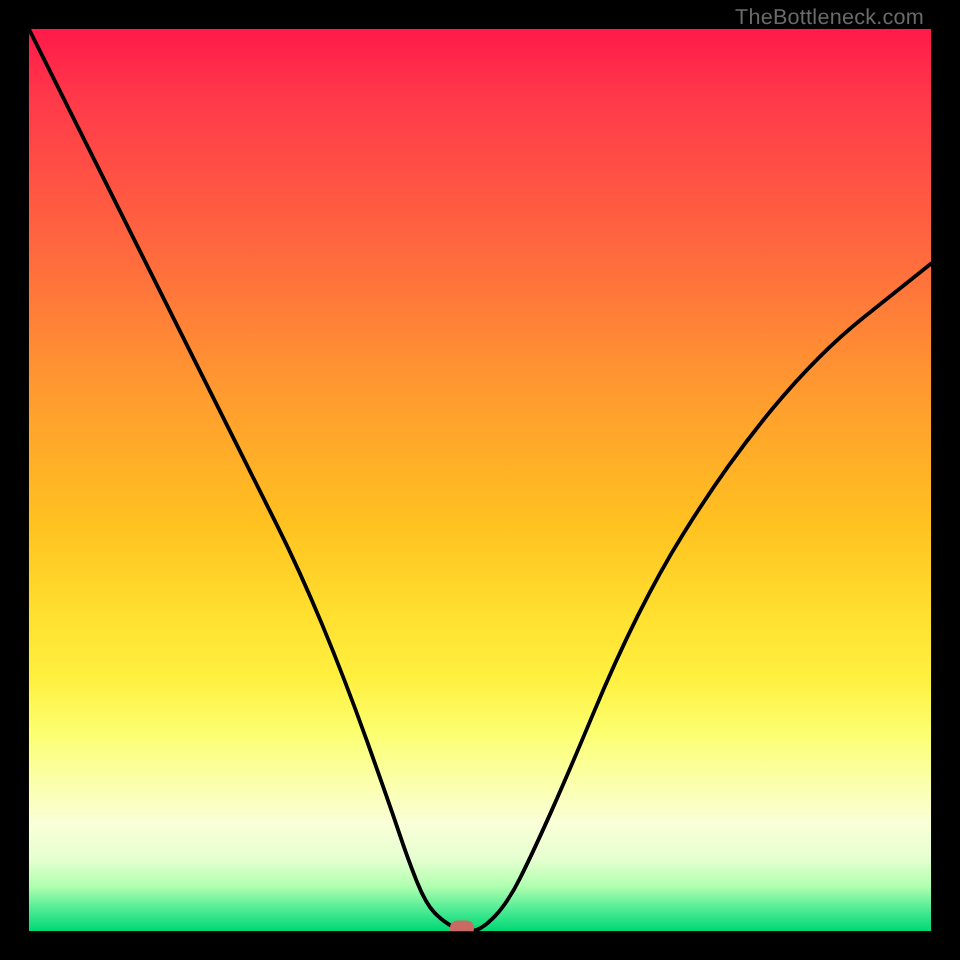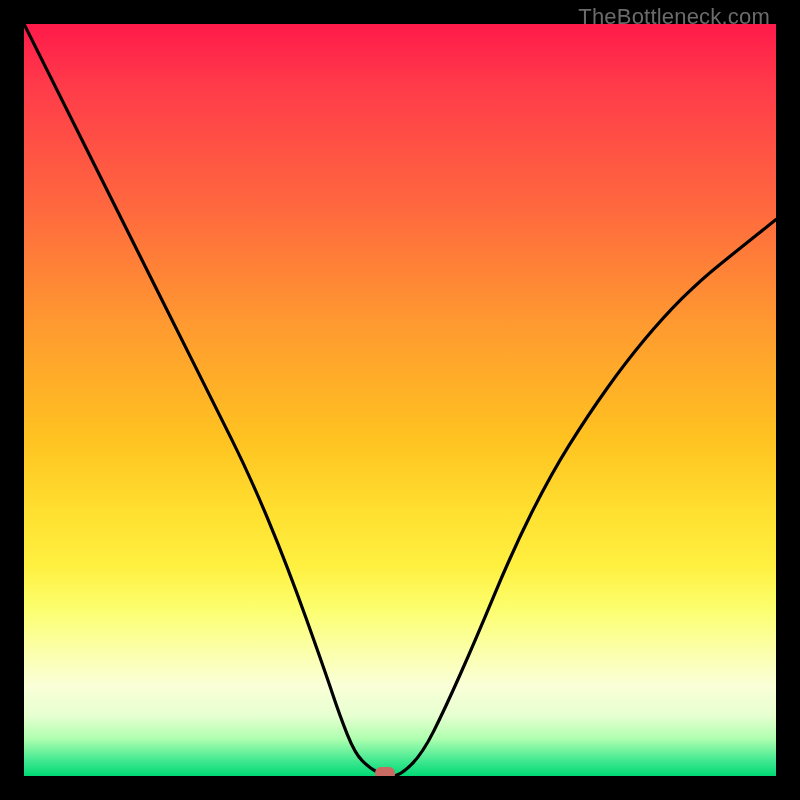--- a/index.html
+++ b/index.html
@@ -37,21 +37,21 @@
       #b0ffb0 95%,
       #40e890 98%,
       #00d874 100%
     );
   }
   .watermark {
     position: absolute;
     top: 4px;
     right: 30px;
     color: #6b6b6b;
-    font-size: 22px;
+    font-size: 18px;
     font-weight: 500;
     letter-spacing: 0.2px;
   }
   svg.curve {
     position: absolute;
     inset: 0;
   }
   .marker {
     position: absolute;
     width: 20px;

